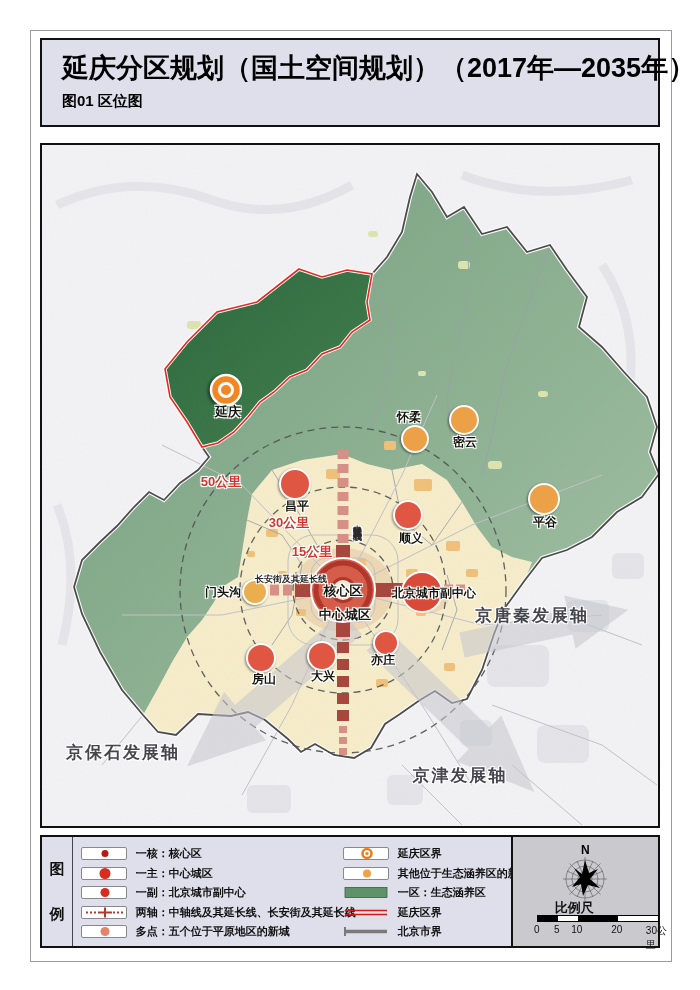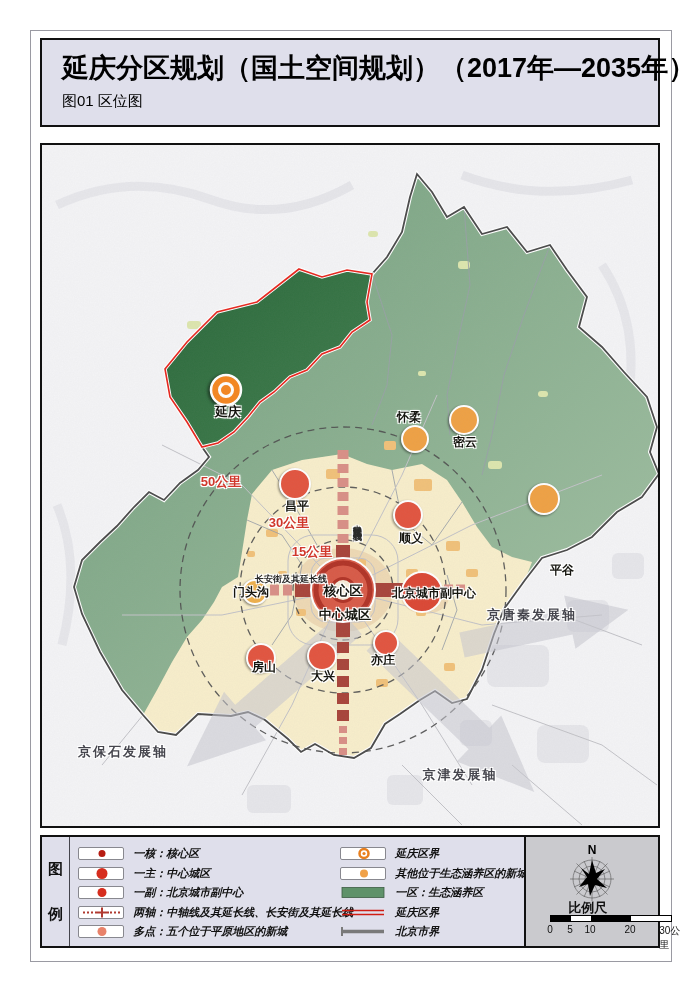--- a/index.html
+++ b/index.html
@@ -5,39 +5,39 @@
   html,body{margin:0;padding:0;background:#fff;}
   .page{position:relative;width:700px;height:990px;background:#ffffff;
         font-family:"Liberation Sans","DejaVu Sans",sans-serif;overflow:hidden;}
   .outer-frame{position:absolute;left:30px;top:30px;width:640px;height:930px;
         border:1px solid #9a9aa2;background:#fff;}
   
   .title-box{position:absolute;left:40px;top:38px;width:620px;height:89px;
         background:#dfdfeb;border:2px solid #111;box-sizing:border-box;
         padding:10px 0 0 20px;}
   .title{font-size:27px;font-weight:bold;color:#000;letter-spacing:0px;white-space:nowrap;}
-  .subtitle{font-size:15px;font-weight:normal;color:#000;margin-top:6px;}
+  .subtitle{font-size:15px;font-weight:bold;color:#000;margin-top:6px;}
   
   .map-box{position:absolute;left:40px;top:143px;width:620px;height:685px;
         background:#f5f5f7;border:2px solid #111;box-sizing:border-box;overflow:hidden;}
   .map-box svg{position:absolute;left:0;top:0;}
   .map-label{position:absolute;transform:translate(-50%,-50%);font-weight:bold;
         color:#15150f;font-size:12px;white-space:nowrap;z-index:5;
         text-shadow:1px 1px 0 #fff,-1px -1px 0 #fff,1px -1px 0 #fff,-1px 1px 0 #fff,0 0 3px #fff;}
   .lbl-big{font-size:13px;}
   .lbl-red{color:#d0372b;font-size:13px;}
-  .lbl-axis{color:#45454d;font-size:13px;letter-spacing:2px;}
+  .lbl-axis{color:#45454d;font-size:17px;letter-spacing:2px;}
   .lbl-corridor{font-size:9px;font-weight:bold;color:#2b2b2b;}
   .lbl-vert{writing-mode:vertical-rl;text-orientation:upright;letter-spacing:1px;}
   
   .legend-box{position:absolute;left:40px;top:835px;width:620px;height:113px;
         background:#dfdfeb;border:2px solid #111;box-sizing:border-box;display:flex;}
   .legend-side{width:36px;border-right:1px solid #44444c;display:flex;flex-direction:column;
         align-items:center;justify-content:center;gap:26px;font-size:15px;font-weight:bold;color:#111;}
-  .legend-cols{flex:1;display:flex;padding:9px 16px 7px 8px;font-style:italic;}
+  .legend-cols{flex:1;display:flex;padding:9px 0 7px 8px;}
   .legend-col{display:flex;flex-direction:column;justify-content:space-between;}
   .legend-col.left{width:262px;}
   .legend-col.right{width:168px;}
   .legend-row{display:flex;align-items:center;height:15px;}
   .marker{width:46px;height:13px;display:flex;align-items:center;justify-content:center;
         background:#fff;border:1px solid #88888f;border-radius:2px;box-sizing:border-box;flex:none;}
   .marker.bare{background:transparent;border:none;}
   .legend-label{margin-left:9px;font-size:11px;font-weight:bold;color:#111;white-space:nowrap;}
   
   .scale-panel{width:175px;background:#cacace;border-left:2px solid #111;position:relative;}
@@ -268,30 +268,30 @@
         <circle cx="184" cy="245" r="15" fill="#f5861f" stroke="#ffffff" stroke-width="2.5"></circle>
         <circle cx="184" cy="245" r="6.5" fill="none" stroke="#ffffff" stroke-width="3"></circle>
       </g>
 
       <rect x="0" y="0" width="620" height="685" filter="url(#grain)" opacity="0.5"></rect>
     </svg>
 
     <div class="map-label lbl-big" style="left:186px;top:267px;">延庆</div>
     <div class="map-label" style="left:367px;top:272px;">怀柔</div>
     <div class="map-label" style="left:423px;top:297px;">密云</div>
-    <div class="map-label" style="left:520px;top:377px;margin-top:48px;">平谷</div>
+    <div class="map-label" style="left:503px;top:377px;">平谷</div>
     <div class="map-label" style="left:255px;top:361px;">昌平</div>
     <div class="map-label" style="left:369px;top:393px;">顺义</div>
-    <div class="map-label" style="left:181px;top:447px;margin-left:28px;">门头沟</div>
+    <div class="map-label" style="left:181px;top:447px;">门头沟</div>
     <div class="map-label lbl-big" style="left:301px;top:446px;">核心区</div>
     <div class="map-label" style="left:392px;top:448px;">北京城市副中心</div>
     <div class="map-label lbl-big" style="left:303px;top:470px;">中心城区</div>
     <div class="map-label" style="left:341px;top:515px;">亦庄</div>
     <div class="map-label" style="left:281px;top:531px;">大兴</div>
-    <div class="map-label" style="left:222px;top:522px;">房山</div>
+    <div class="map-label" style="left:222px;top:534px;">房山</div>
     <div class="map-label lbl-red" style="left:270px;top:407px;">15公里</div>
     <div class="map-label lbl-red" style="left:247px;top:378px;">30公里</div>
     <div class="map-label lbl-red" style="left:179px;top:337px;">50公里</div>
     <div class="map-label lbl-axis" style="left:81px;top:607px;">京保石发展轴</div>
     <div class="map-label lbl-axis" style="left:418px;top:630px;">京津发展轴</div>
     <div class="map-label lbl-axis" style="left:490px;top:470px;">京唐秦发展轴</div>
     <div class="map-label lbl-corridor lbl-vert" style="left:315px;top:377px;">中轴线及其延长线</div>
     <div class="map-label lbl-corridor" style="left:249px;top:434px;">长安街及其延长线</div>
   </div>
 

